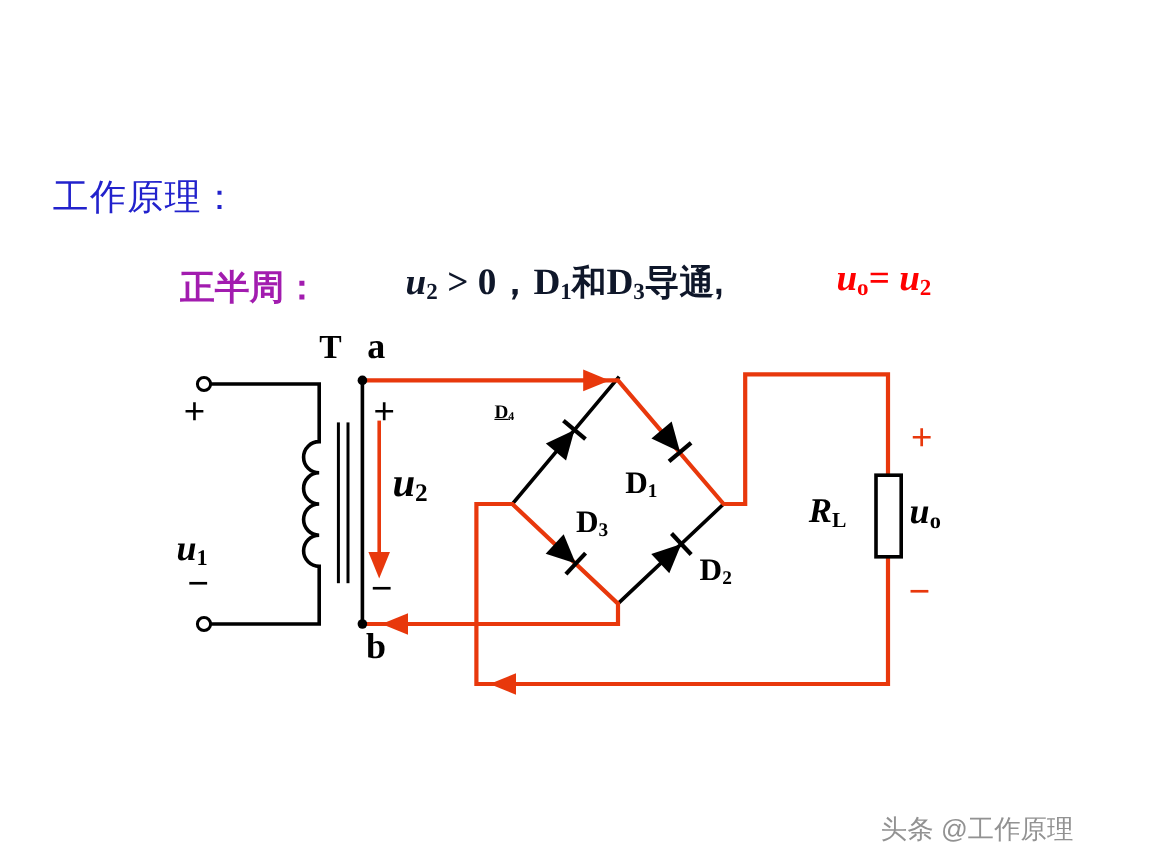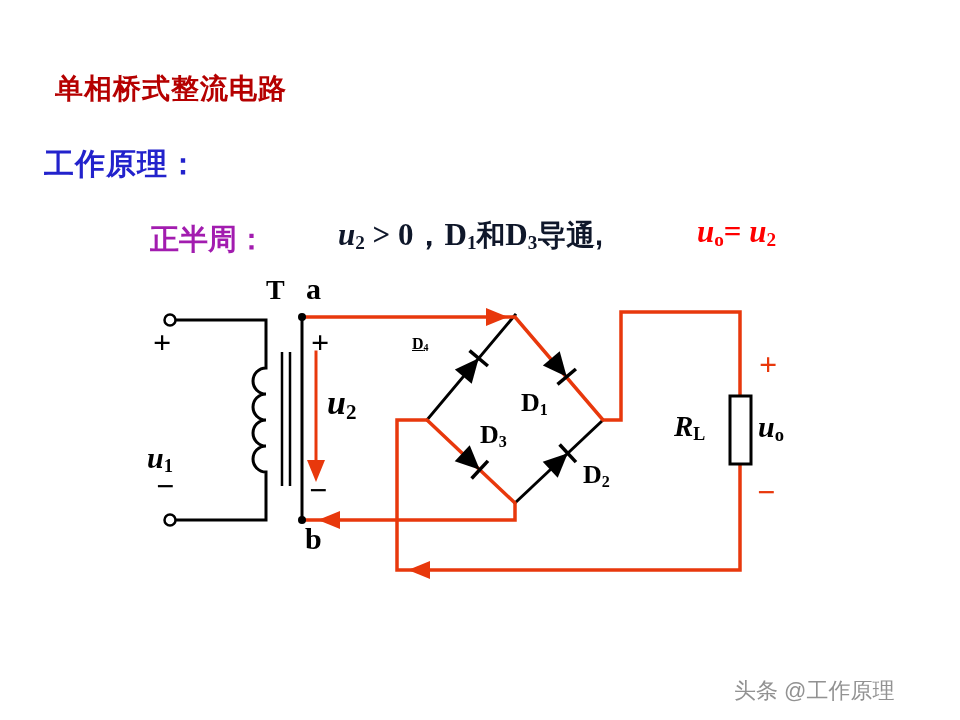--- a/index.html
+++ b/index.html
@@ -8,21 +8,21 @@
     --c-highlight:#e8380c;
     --c-formula_red:#ff0000;
     --c-wire:#000000;
     --c-watermark:#929292;
   }
   html,body{margin:0;padding:0;background:#fff;}
   .page{position:relative;width:960px;height:720px;background:#ffffff;overflow:hidden;
         font-family:"Liberation Sans",sans-serif;}
   .title{position:absolute;left:55px;top:70px;font-size:28px;font-weight:bold;
          color:var(--c-title);letter-spacing:1px;}
-  .subtitle{position:absolute;left:44px;top:144px;font-size:30px;font-weight:bold;
+  .subtitle{position:absolute;left:44px;top:144px;font-size:30px;font-weight:normal;
          color:var(--c-subtitle);letter-spacing:1px;}
   .f-prefix{position:absolute;left:150px;top:220px;font-size:29px;font-weight:bold;color:#a21caf;}
   .f-math{position:absolute;left:338px;top:214px;font-size:31px;font-weight:bold;color:#0f172a;
           font-family:"Liberation Serif",serif;white-space:pre;}
   .f-red{position:absolute;left:697px;top:214px;font-size:31px;font-weight:bold;
          color:var(--c-formula_red);font-family:"Liberation Serif",serif;white-space:pre;}
   .it{font-style:italic;}
   .sub{font-size:0.62em;vertical-align:-0.22em;}
   .cn{font-family:"Liberation Sans",sans-serif;font-size:0.93em;}
   .clabel{position:absolute;font-family:"Liberation Serif",serif;font-weight:bold;color:#000;
@@ -38,21 +38,20 @@
   .terminal{fill:#fff;stroke:#000;stroke-width:2.5;}
   .node-dot{fill:#000;stroke:none;}
   .load{fill:#fff;stroke:#000;stroke-width:3;}
   .watermark{position:absolute;left:734px;top:676px;font-size:22px;color:var(--c-watermark);}
 </style>
 </head>
 <body>
 
 <div class="page">
 
-  <div class="title">单相桥式整流电路</div>
   <div class="subtitle">工作原理：</div>
 
   <div class="f-prefix">正半周：</div>
   <div class="f-math"><span class="it">u</span><span class="sub">2</span><span> &gt; 0，</span><span>D</span><span class="sub">1</span><span class="cn">和</span><span>D</span><span class="sub">3</span><span class="cn">导通,</span></div>
   <div class="f-red"><span class="it">u</span><span class="sub">o</span><span>= </span><span class="it">u</span><span class="sub">2</span></div>
 
   <svg class="circuit" viewBox="0 0 960 720" xmlns="http://www.w3.org/2000/svg">
 
     <path class="wire" d="M175 320 H266 V368 A13 13 0 0 0 266 394 A13 13 0 0 0 266 420 A13 13 0 0 0 266 446 A13 13 0 0 0 266 472 V520 H175"></path>
 

